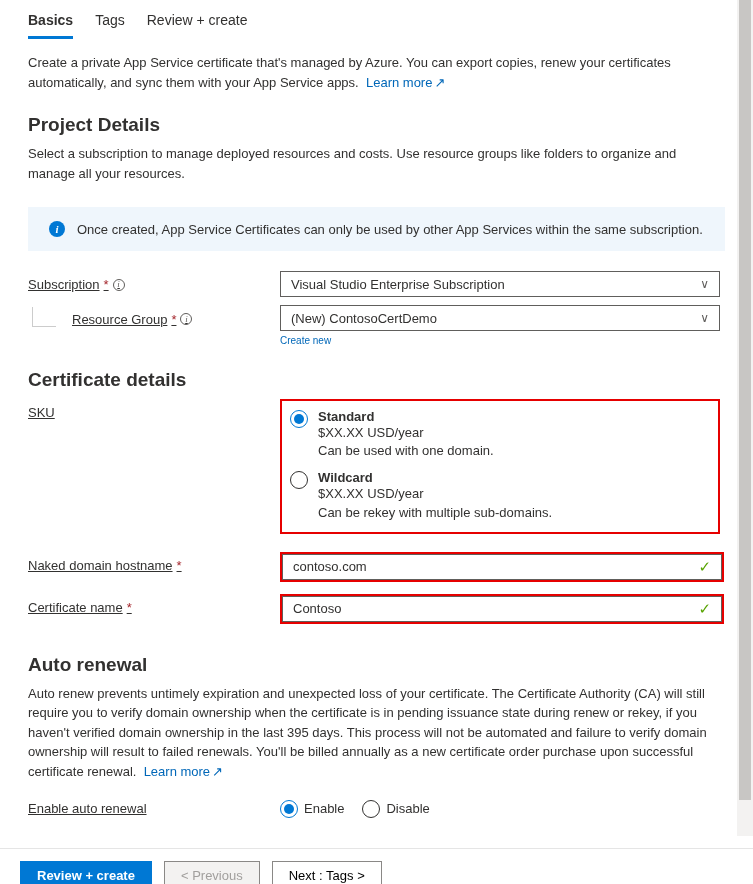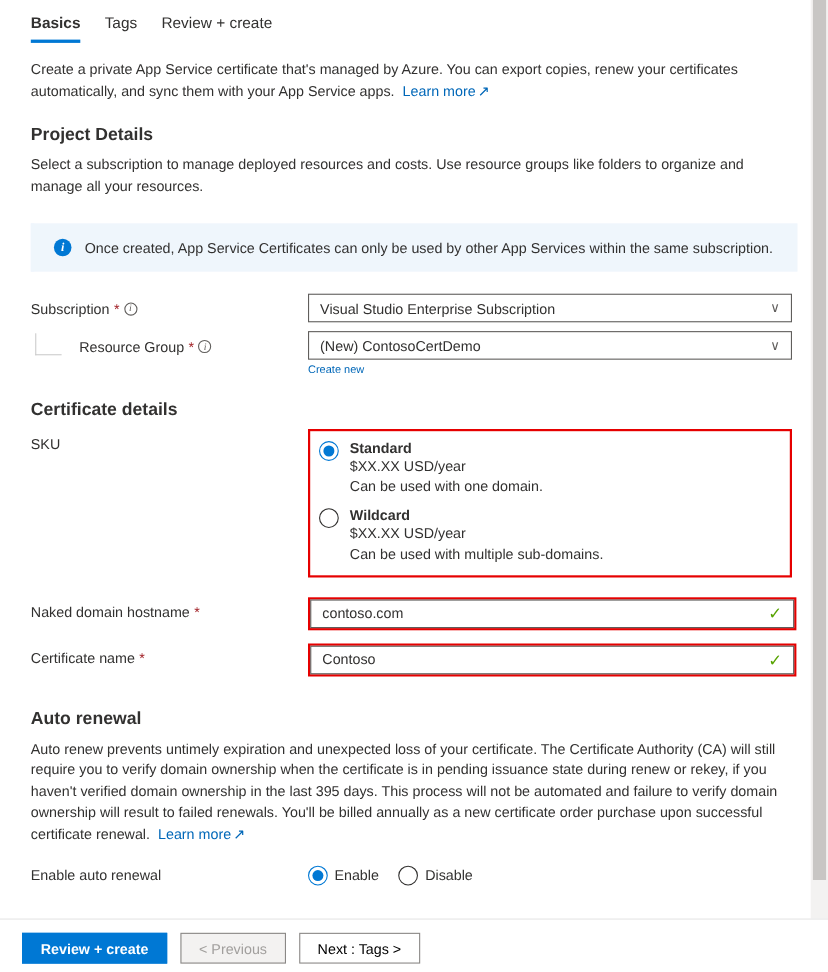--- a/index.html
+++ b/index.html
@@ -37,21 +37,21 @@
     color: #323130;
   }
   .link {
     color: #0067b8;
     text-decoration: none;
     cursor: pointer;
     text-align: center;
   }
   .ext-icon { margin-left: 2px; color:#0067b8; }
   h3.section {
-    font-size: 16px;
+    font-size: 19px;
     font-weight: 600;
     margin: 22px 0 8px 0;
   }
   .desc {
     line-height: 1.5;
     color: #323130;
   }
   .infobox {
     background: #eff6fc;
     border-left: 3px solid #eff6fc;
@@ -75,20 +75,21 @@
     display: flex;
     align-items: flex-start;
     margin-bottom: 8px;
   }
   .label-col {
     width: 252px;
     padding-top: 6px;
     display: flex;
     align-items: center;
     gap: 4px;
+    text-decoration: underline;
   }
   .req { color: #a4262c; }
   .hint-icon {
     width: 12px; height: 12px;
     border: 1px solid #605e5c;
     border-radius: 50%;
     display: inline-flex; align-items:center; justify-content:center;
     font-size: 9px; color:#605e5c;
     font-style: italic; font-family: Georgia, serif;
     cursor: default;
@@ -311,21 +312,21 @@
             <div class="radio-label">Standard</div>
             <div class="radio-sub">$XX.XX USD/year</div>
             <div class="radio-sub">Can be used with one domain.</div>
           </div>
         </div>
         <div class="radio-row">
           <div class="radio"></div>
           <div>
             <div class="radio-label">Wildcard</div>
             <div class="radio-sub">$XX.XX USD/year</div>
-            <div class="radio-sub">Can be used with multiple sub-domains.</div>
+            <div class="radio-sub">Can be rekey with multiple sub-domains.</div>
           </div>
         </div>
       </div>
     </div>
   </div>
 
   <div class="form-row" style="margin-top:18px;">
     <div class="label-col">
       <span>Naked domain hostname</span>
       <span class="req">*</span>

